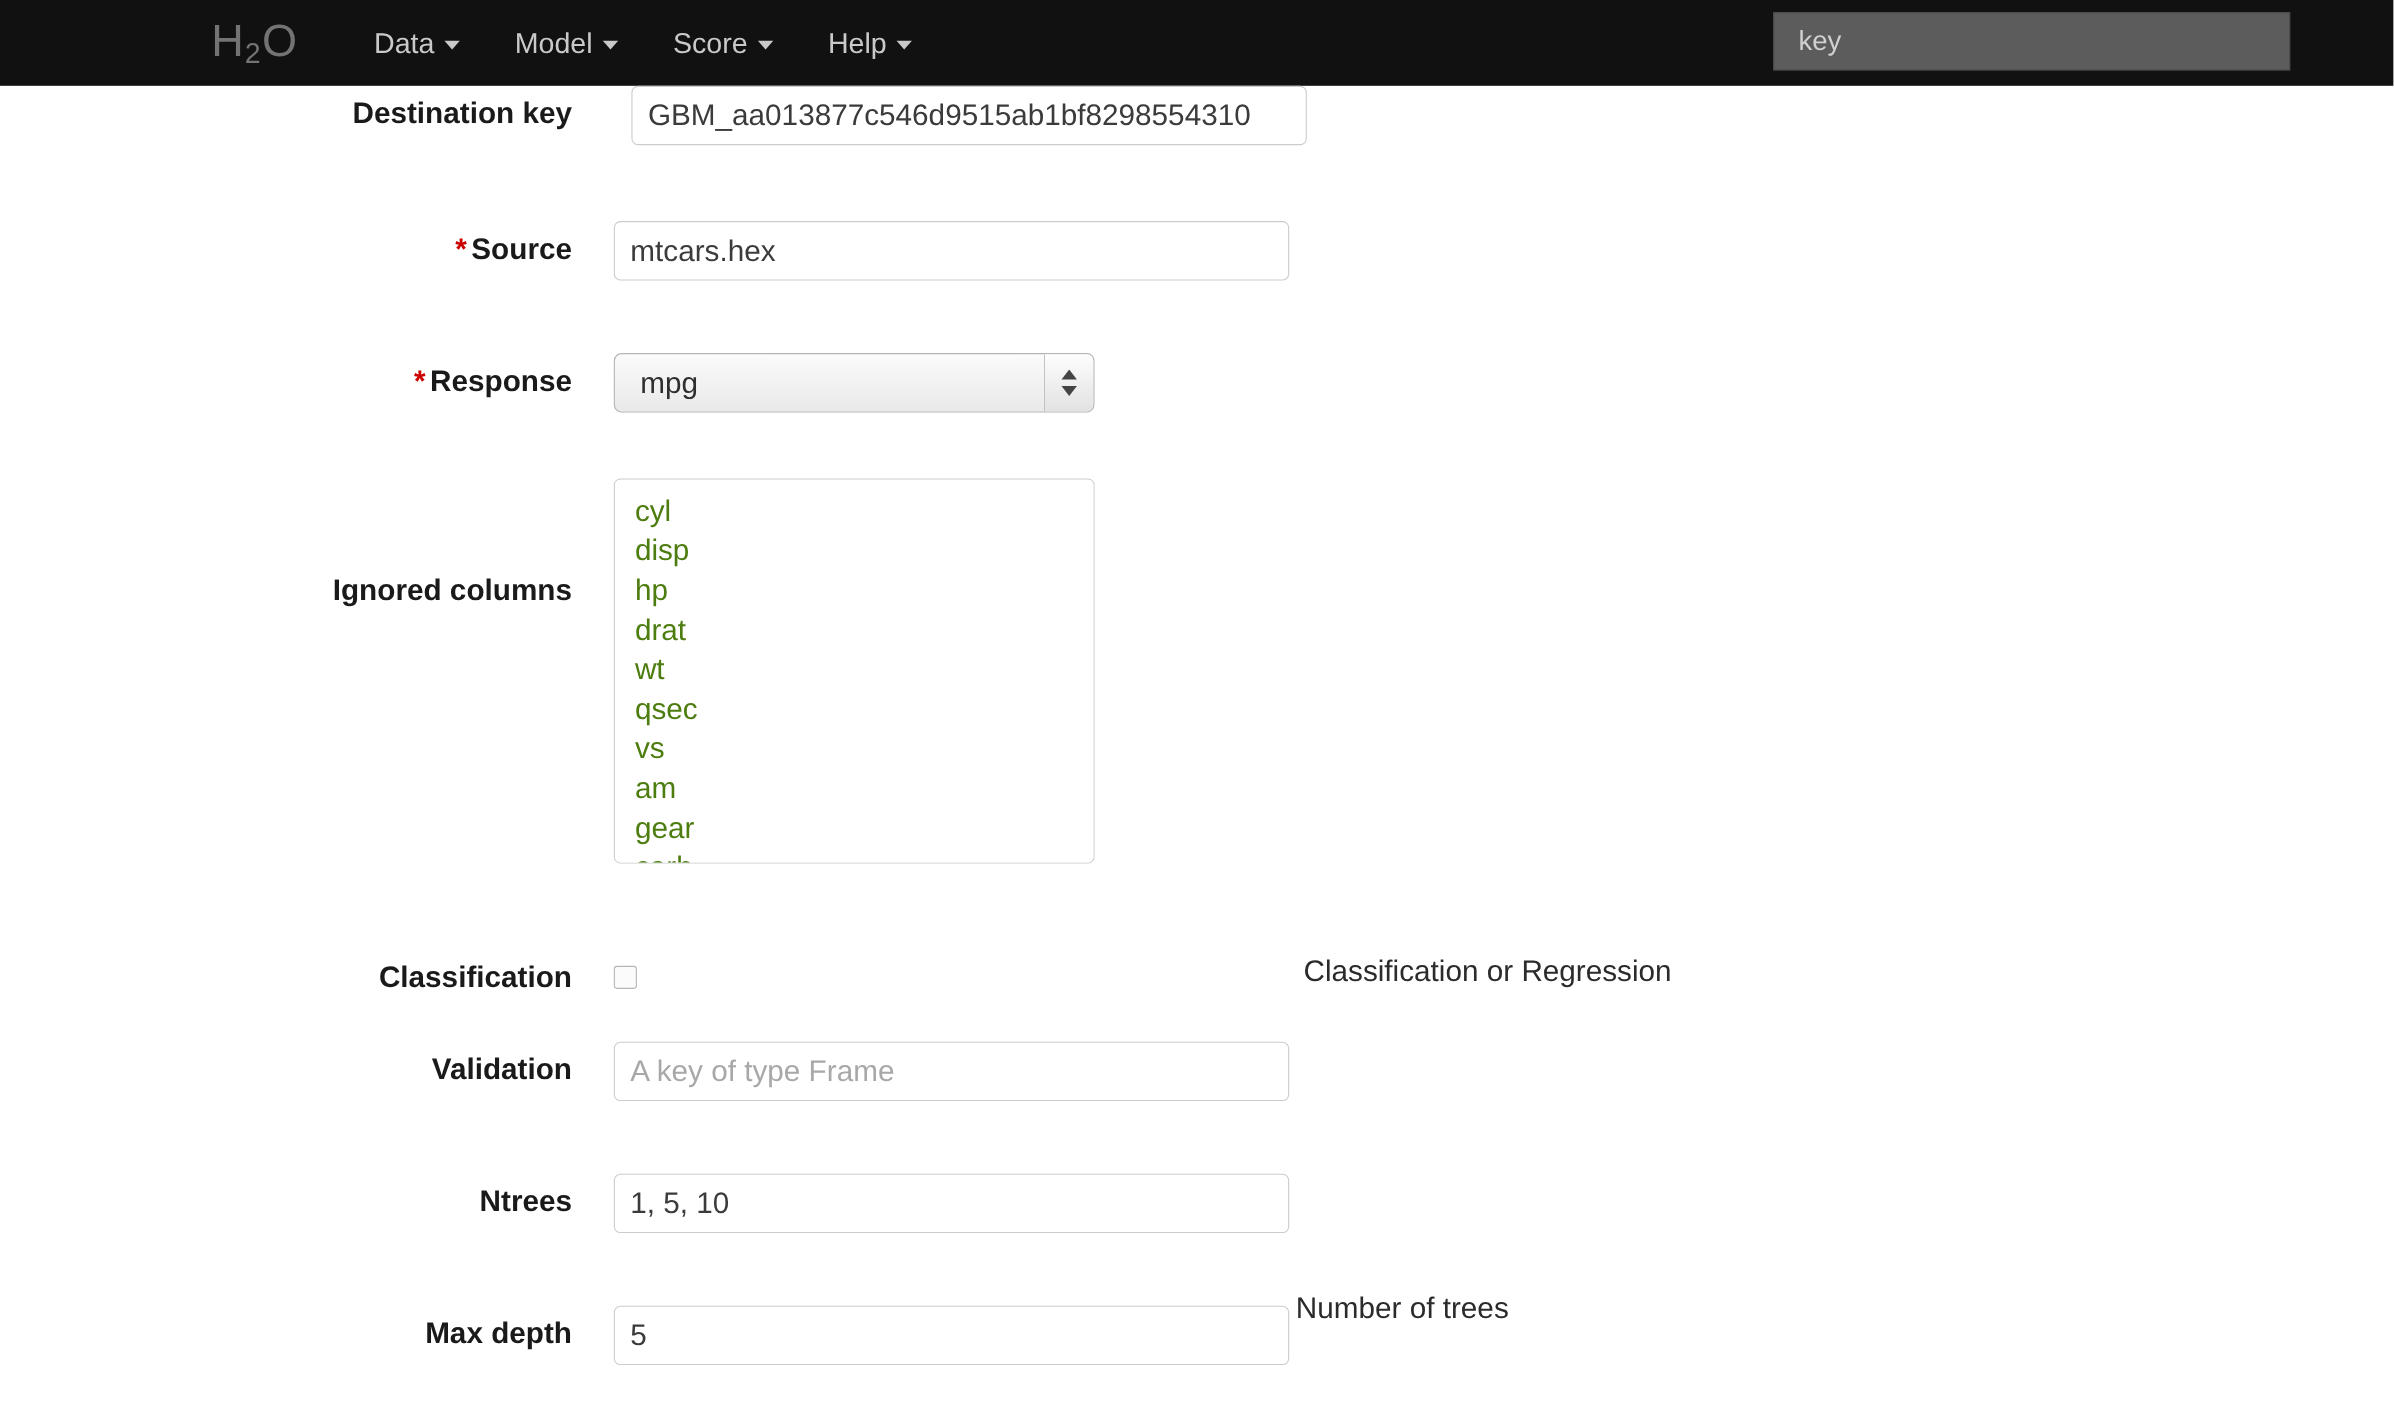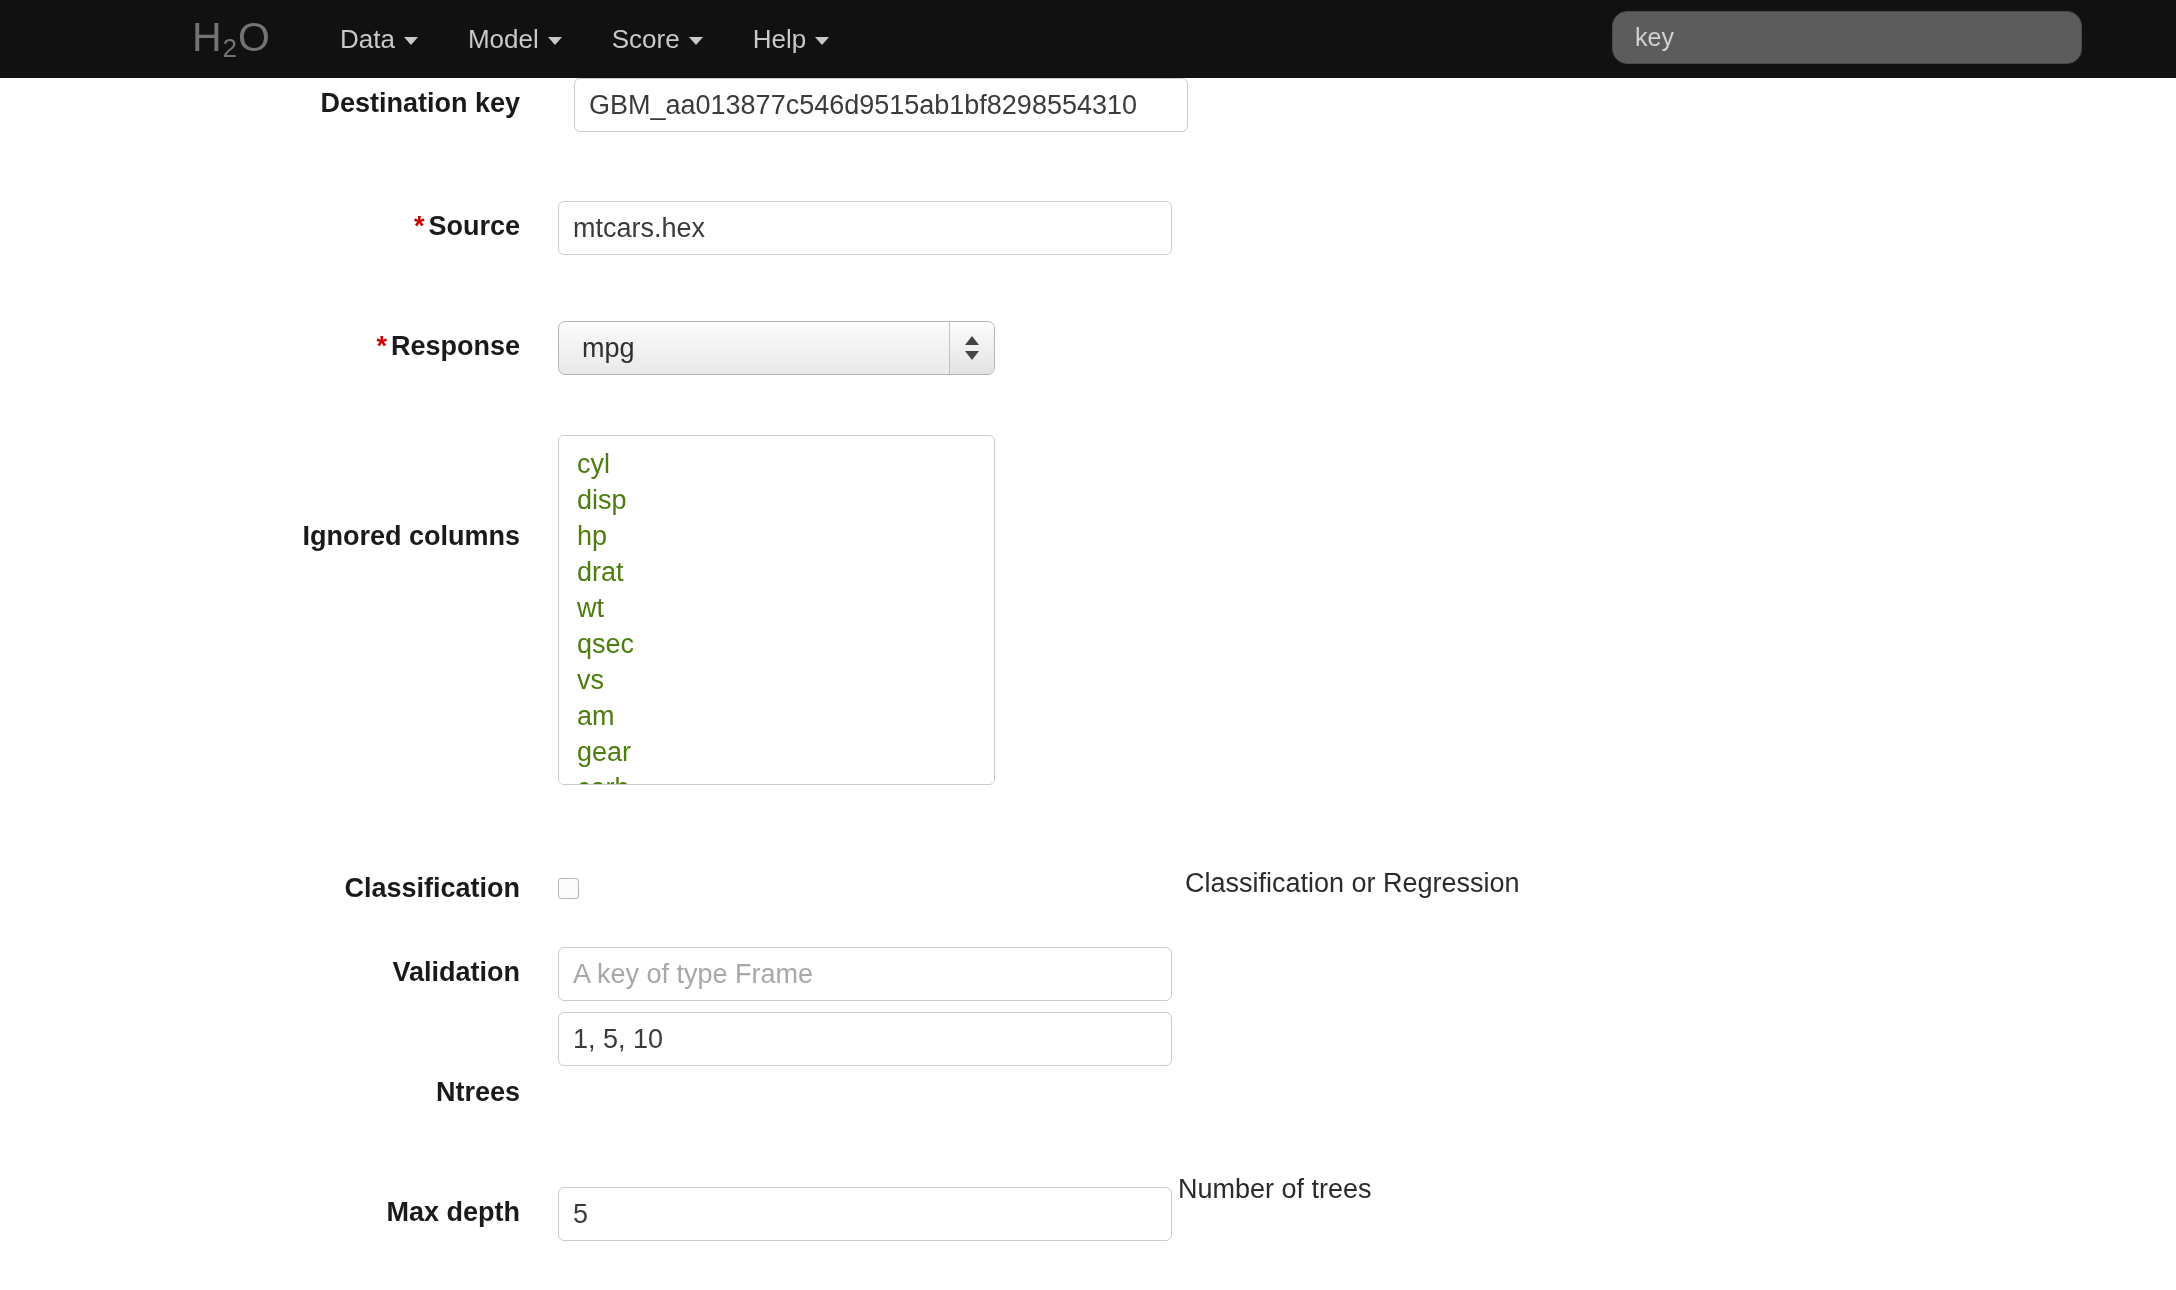--- a/index.html
+++ b/index.html
@@ -64,21 +64,21 @@
     margin-top: 4px;
   }
   .nav-search {
     position: absolute;
     right: 94px;
     top: 11px;
     width: 470px;
     height: 53px;
     background: #5c5c5c;
     border: 1px solid #4a4a4a;
-    border-radius: 15px;
+    border-radius: 0;
     color: #d8d8d8;
     font-size: 25px;
     font-family: "Liberation Sans", sans-serif;
     padding: 0 22px;
     box-sizing: border-box;
     outline: none;
   }
   .nav-search::placeholder { color: #d0d0d0; }
 
   
@@ -294,21 +294,21 @@
 
   <div class="row">
     <div class="label" style="top: 879px;">Validation</div>
     <div class="ctl" style="top: 869px;">
       <input class="txt" type="text" placeholder="A key of type Frame" style="">
     </div>
   </div>
 
   <div class="row">
     <div class="label" style="top: 999px;">Ntrees</div>
-    <div class="ctl" style="top: 934px;">
+    <div class="ctl" style="top: 989px;">
       <input class="txt" type="text" value="1, 5, 10" style="">
     </div>
   </div>
   <div class="hint" style="top: 1096px; left: 1178px;">Number of trees</div>
 
   <div class="row">
     <div class="label" style="top: 1119px;">Max depth</div>
     <div class="ctl" style="top: 1109px;">
       <input class="txt" type="text" value="5" style="">
     </div>

